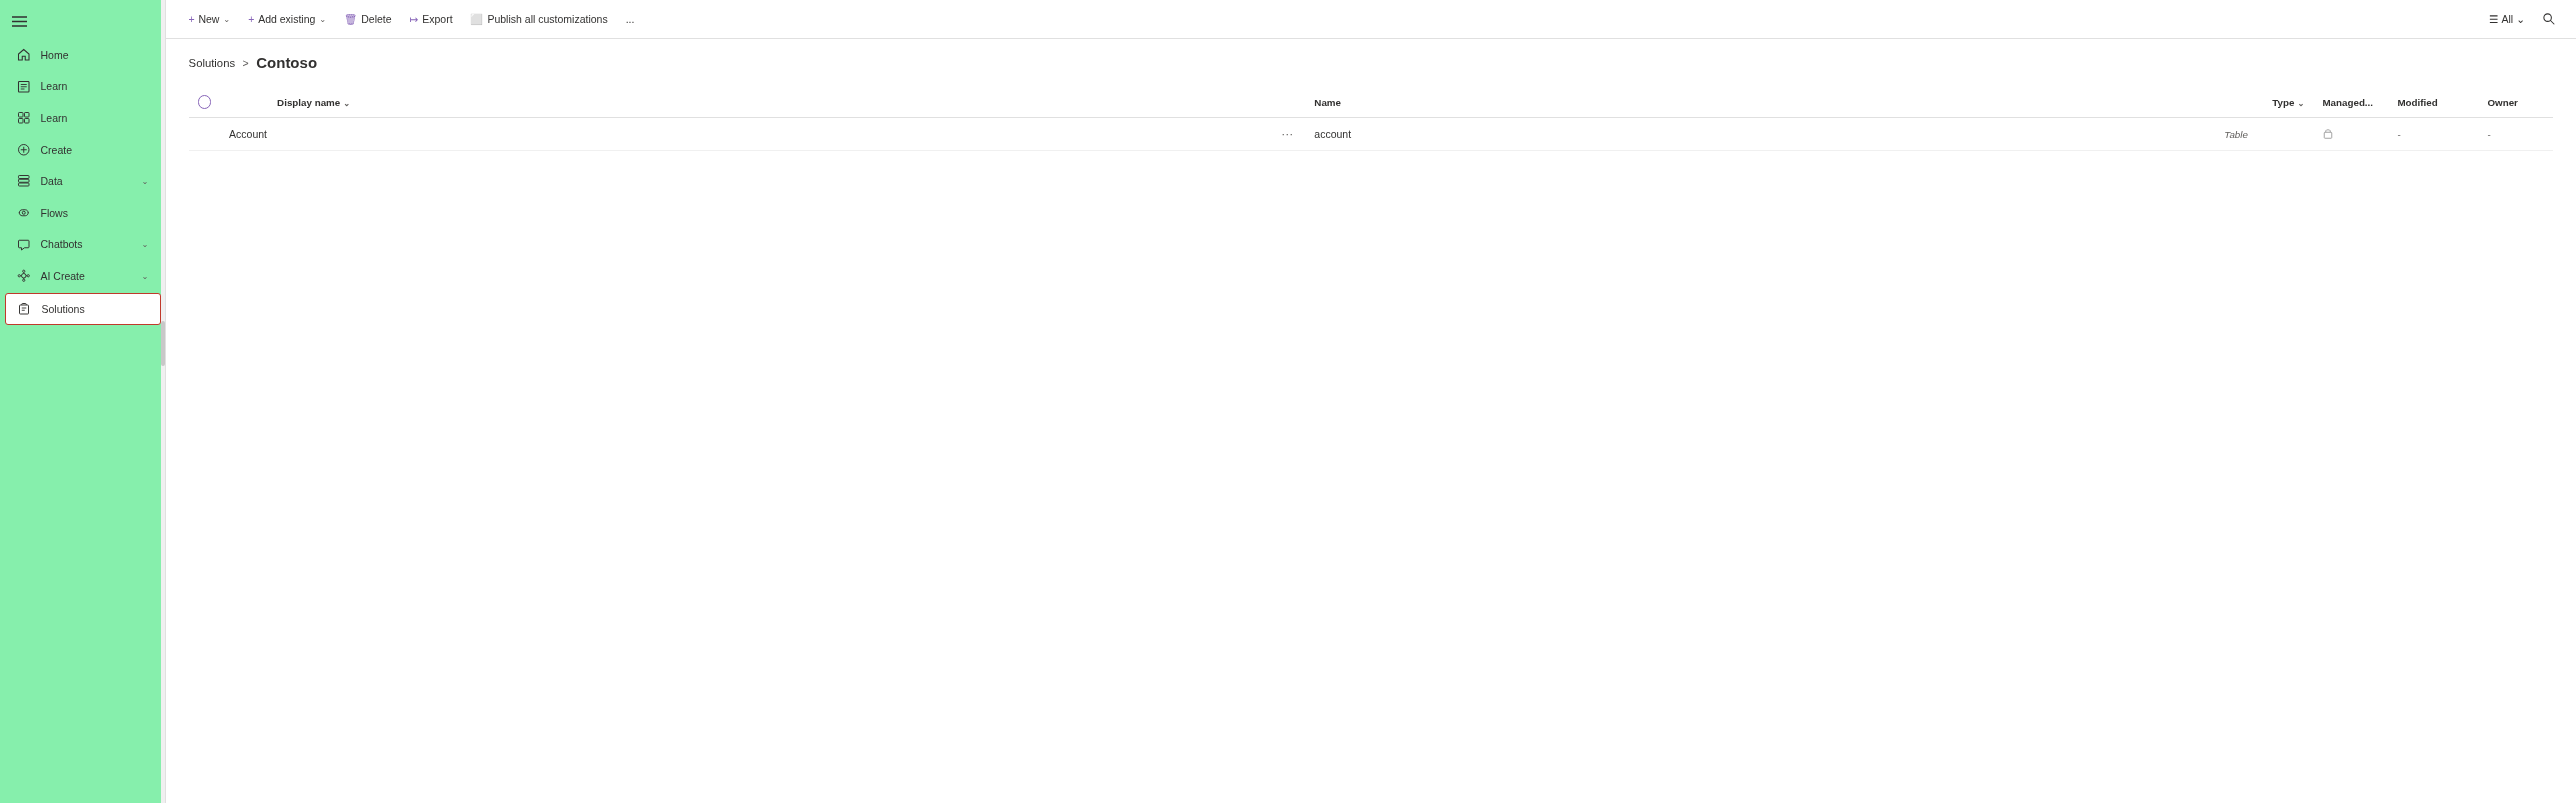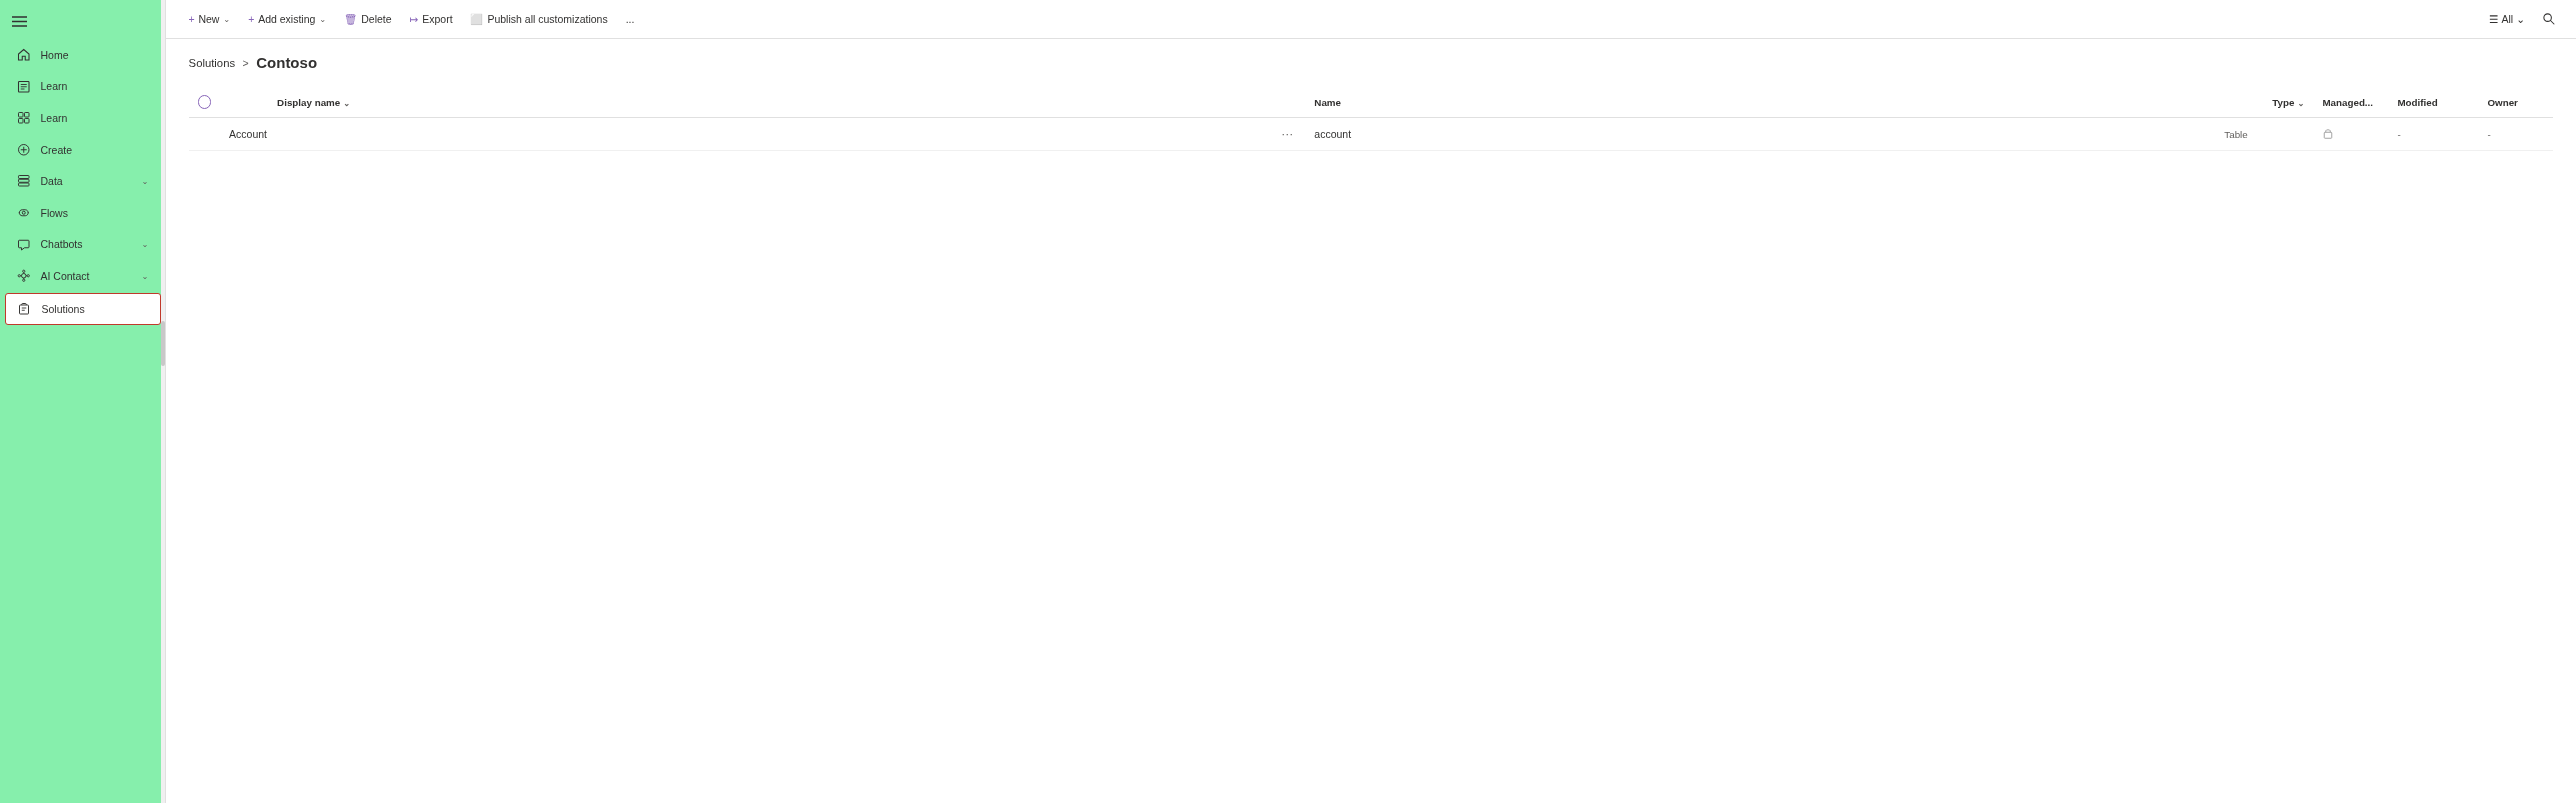--- a/index.html
+++ b/index.html
@@ -197,21 +197,21 @@
     }
     .dots-btn {
       cursor: pointer;
       color: #605e5c;
       font-size: 12px;
       padding: 1.5px 3px;
       border-radius: 1.5px;
       background: transparent;
       border: none;
     }
-    .type-text { color: #605e5c; font-size: 9.8px; }
+    .type-text { color: #605e5c; font-size: 9.8px; font-style: italic; }
     .modified-text { color: #605e5c; font-size: 9.8px; }
     .th-sort {
       display: flex;
       align-items: center;
       gap: 3px;
       cursor: pointer;
       padding-left: 48px;
     }
   </style>
 </head>
@@ -310,21 +310,21 @@
         <circle cx="9" cy="3" r="1.5" stroke="#323130" stroke-width="1.2" fill="none"></circle>
         <circle cx="9" cy="15" r="1.5" stroke="#323130" stroke-width="1.2" fill="none"></circle>
         <circle cx="3" cy="9" r="1.5" stroke="#323130" stroke-width="1.2" fill="none"></circle>
         <circle cx="15" cy="9" r="1.5" stroke="#323130" stroke-width="1.2" fill="none"></circle>
         <line x1="9" y1="4.5" x2="9" y2="6" stroke="#323130" stroke-width="1.2"></line>
         <line x1="9" y1="12" x2="9" y2="13.5" stroke="#323130" stroke-width="1.2"></line>
         <line x1="4.5" y1="9" x2="6" y2="9" stroke="#323130" stroke-width="1.2"></line>
         <line x1="12" y1="9" x2="13.5" y2="9" stroke="#323130" stroke-width="1.2"></line>
       </svg>
     </span>
-    <span>AI Contact</span>
+    <span>AI Create</span>
     <span class="chevron">⌄</span>
   </div>
 
   <div class="sidebar-item active">
     <span class="icon-wrap">
       <svg width="13.5" height="13.5" viewBox="0 0 18 18" fill="none">
         <rect x="2" y="4" width="12" height="12" rx="1" stroke="#323130" stroke-width="1.3" fill="none"></rect>
         <path d="M5 4V3C5 2.4 5.4 2 6 2H10C10.6 2 11 2.4 11 3V4" stroke="#323130" stroke-width="1.3" fill="none"></path>
         <line x1="5" y1="8" x2="11" y2="8" stroke="#323130" stroke-width="1.2"></line>
         <line x1="5" y1="11" x2="9" y2="11" stroke="#323130" stroke-width="1.2"></line>

